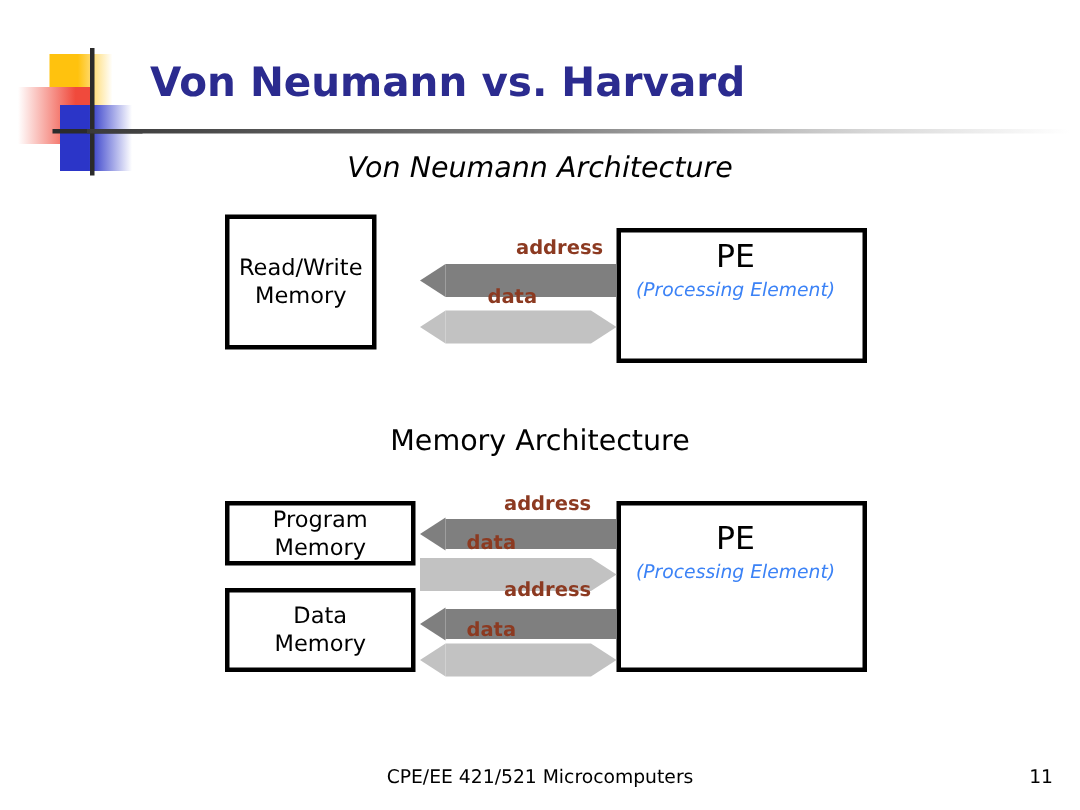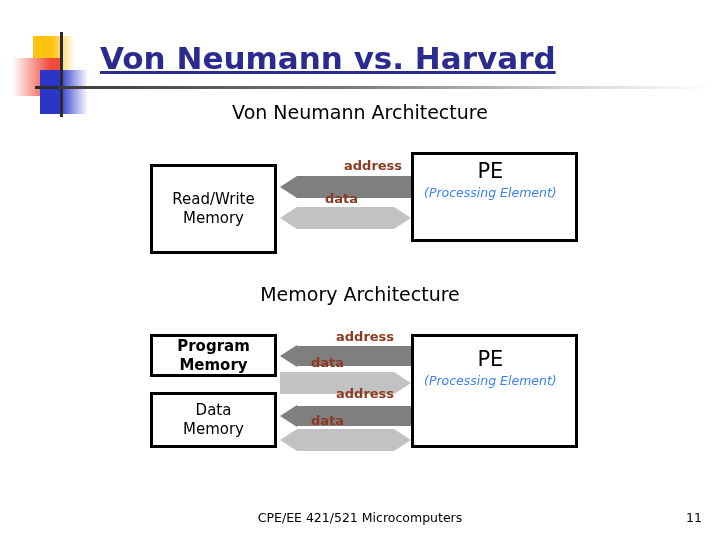--- a/index.html
+++ b/index.html
@@ -34,49 +34,48 @@
 
   
   .title-rule{
     position:absolute;left:58px;top:86px;width:655px;height:3px;
     background:linear-gradient(to right,#3a3a3a 0%,#7a7a7a 45%,#d8d8d8 80%,#ffffff 100%);
   }
 
   
   .slide-title{
     position:absolute;left:100px;top:40px;
-    font-size:31px;font-weight:bold;color:#2B2B8F;
+    font-size:27px;font-weight:bold;color:#2B2B8F;
     letter-spacing:0px;white-space:nowrap;
     font-family:"DejaVu Sans", sans-serif;
-    text-decoration:underline;
   }
 
   
   .section-head{
     position:absolute;width:100%;text-align:center;
     font-size:19px;color:#000000;font-family:"DejaVu Sans", sans-serif;
   }
-  #vn-head{top:101px;}
+  #vn-head{top:101px;font-style:italic;}
   #hv-head{top:283px;}
 
   
   .box{
     position:absolute;border:3px solid #000000;background:#ffffff;
     box-sizing:border-box;display:flex;align-items:center;justify-content:center;
     text-align:center;line-height:1.25;font-size:15px;color:#000;
   }
   .box span{display:block;}
 
   
-  #vn-mem{left:150px;top:164px;width:127px;height:90px;}
+  #vn-mem{left:150px;top:143px;width:101px;height:90px;}
   #vn-pe {left:411px;top:152px;width:167px;height:90px;
           align-items:flex-start;justify-content:flex-start;padding:6px 0 0 10px;}
 
   
-  #hv-prog{left:150px;top:334px;width:127px;height:43px;font-weight:bold;}
+  #hv-prog{left:150px;top:334px;width:127px;height:43px;}
   #hv-data{left:150px;top:392px;width:127px;height:56px;}
   #hv-pe  {left:411px;top:334px;width:167px;height:114px;
            align-items:flex-start;justify-content:flex-start;padding:12px 0 0 10px;}
 
   .pe-title{font-size:21px;color:#000;line-height:1;}
   .pe-sub{font-size:12.5px;font-style:italic;color:#3b82f6;margin-top:3px;white-space:nowrap;}
 
   
   .arrow{position:absolute;}
   .arrow .shaft{position:absolute;top:0;height:100%;}

